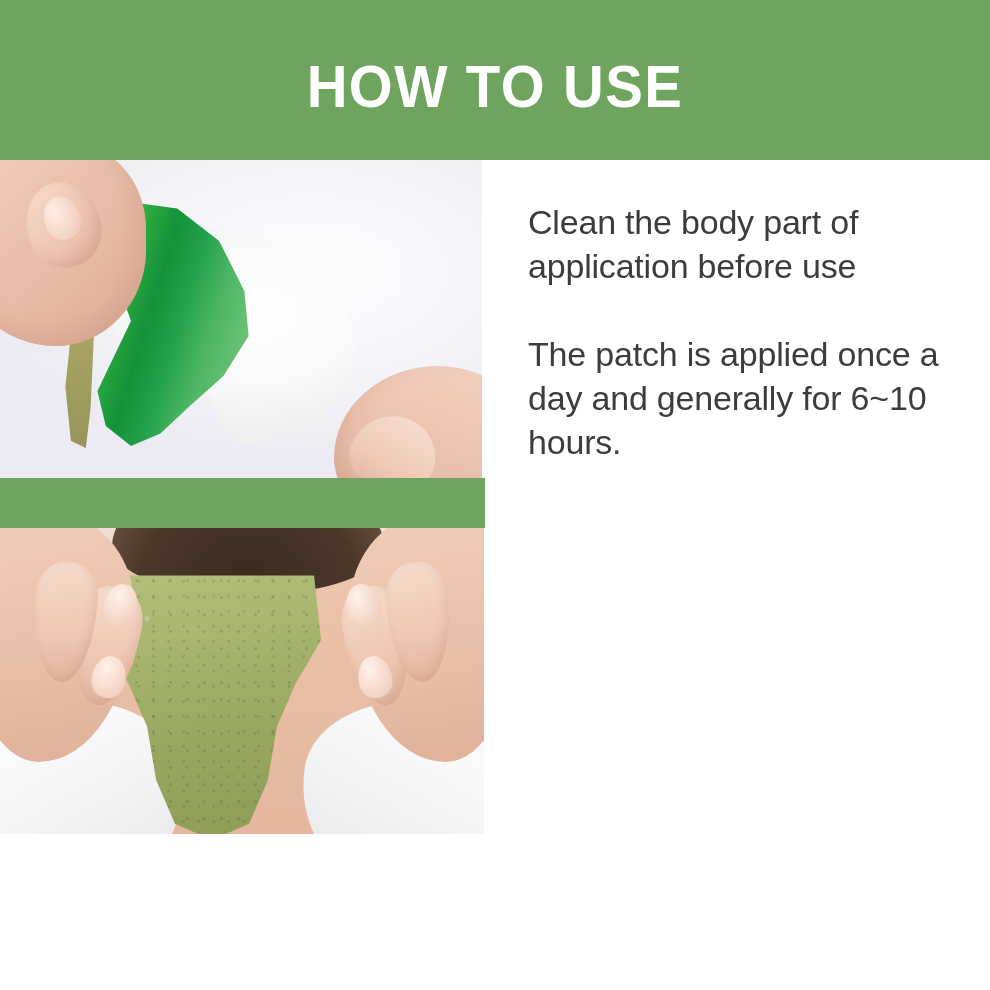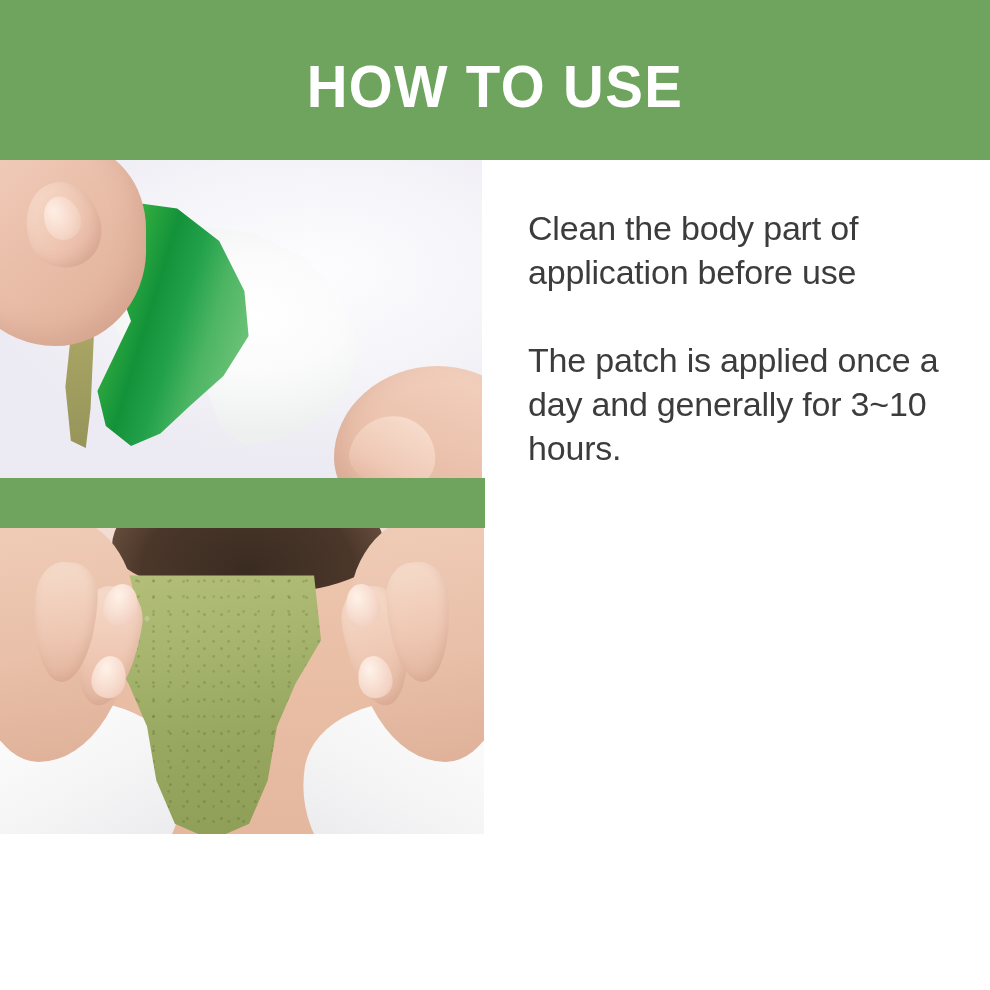--- a/index.html
+++ b/index.html
@@ -239,21 +239,21 @@
   .p2-nail {
     position: absolute;
     width: 34px; height: 42px;
     background: radial-gradient(ellipse at 38% 30%, #fff2e9 0%, #f6dacc 55%, #ecc4b3 100%);
     border-radius: 48% 48% 46% 46% / 58% 58% 42% 42%;
   }
 
   
   #instructions {
     position: absolute;
-    left: 528px; top: 206px;
+    left: 528px; top: 200px;
     width: 420px;
     color: #3c3c3c;
     font-size: 34px;
     line-height: 44px;
     font-weight: 400;
     letter-spacing: -0.2px;
   }
   #instructions p {
     margin: 0 0 44px 0;
   }
@@ -301,18 +301,18 @@
     <div class="p2-nail" style="left:104px; top:56px;  transform:rotate(12deg);"></div>
 
     <div class="p2-finger" style="right:76px;  top:58px;  transform:rotate(-10deg);"></div>
     <div class="p2-finger" style="right:34px;  top:34px;  transform:rotate(-4deg);"></div>
     <div class="p2-nail" style="right:92px;  top:128px; transform:rotate(-10deg);"></div>
     <div class="p2-nail" style="right:104px; top:56px;  transform:rotate(-12deg);"></div>
   </div>
 
   <div id="instructions">
     <p>Clean the body part of application before use</p>
-    <p>The patch is applied once a day and generally for 3~10 hours.</p>
+    <p>The patch is applied once a day and generally for 6~10 hours.</p>
   </div>
 
   <div class="band" id="footer-band"></div>
 
 </div>
 
 </body></html>

